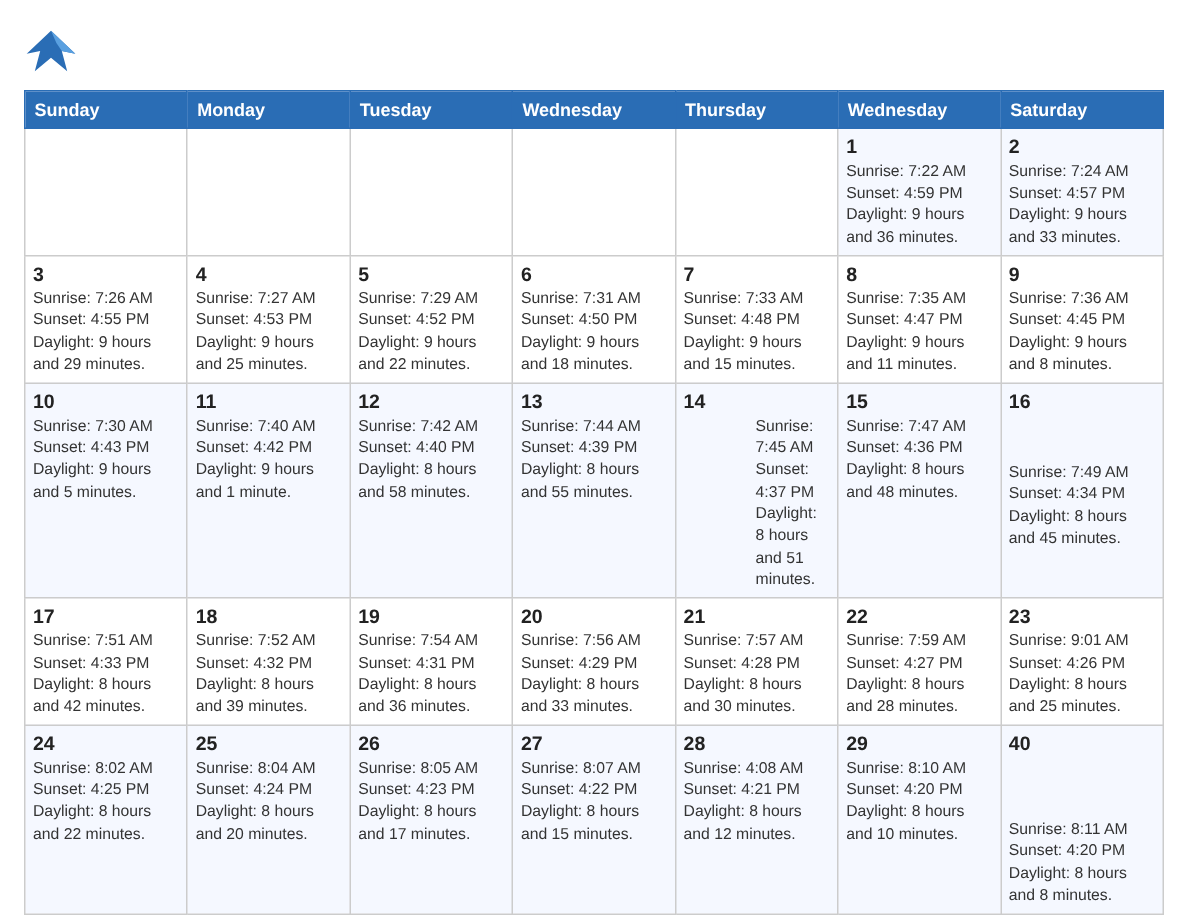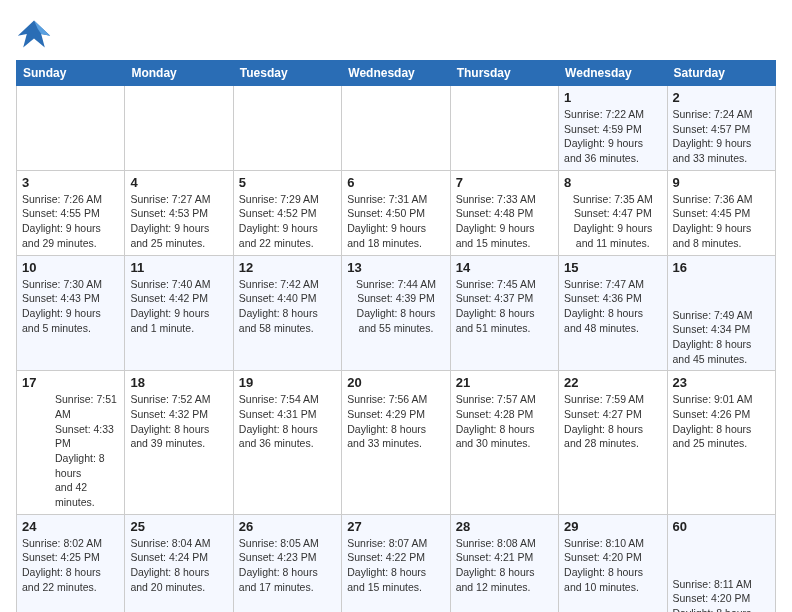--- a/index.html
+++ b/index.html
@@ -174,21 +174,21 @@
         </td>
         <td>
           <div class="day-number">7</div>
           <div class="day-info" style="white-space: pre-line;">Sunrise: 7:33 AM
 Sunset: 4:48 PM
 Daylight: 9 hours
 and 15 minutes.</div>
         </td>
         <td>
           <div class="day-number">8</div>
-          <div class="day-info" style="white-space: pre-line; text-align: center;">Sunrise: 7:35 AM
+          <div class="day-info" style="white-space: pre-line;">Sunrise: 7:35 AM
 Sunset: 4:47 PM
 Daylight: 9 hours
 and 11 minutes.</div>
         </td>
         <td>
           <div class="day-number">9</div>
           <div class="day-info" style="white-space: pre-line;">Sunrise: 7:36 AM
 Sunset: 4:45 PM
 Daylight: 9 hours
 and 8 minutes.</div>
@@ -211,28 +211,28 @@
         </td>
         <td>
           <div class="day-number">12</div>
           <div class="day-info" style="white-space: pre-line;">Sunrise: 7:42 AM
 Sunset: 4:40 PM
 Daylight: 8 hours
 and 58 minutes.</div>
         </td>
         <td>
           <div class="day-number">13</div>
-          <div class="day-info" style="white-space: pre-line; text-align: center;">Sunrise: 7:44 AM
+          <div class="day-info" style="white-space: pre-line;">Sunrise: 7:44 AM
 Sunset: 4:39 PM
 Daylight: 8 hours
 and 55 minutes.</div>
         </td>
         <td>
           <div class="day-number">14</div>
-          <div class="day-info" style="white-space: pre-line;">Sunrise: 7:45 AM
+          <div class="day-info" style="white-space: pre-line; margin-left: 48px;">Sunrise: 7:45 AM
 Sunset: 4:37 PM
 Daylight: 8 hours
 and 51 minutes.</div>
         </td>
         <td>
           <div class="day-number">15</div>
           <div class="day-info" style="white-space: pre-line;">Sunrise: 7:47 AM
 Sunset: 4:36 PM
 Daylight: 8 hours
 and 48 minutes.</div>
@@ -241,21 +241,21 @@
           <div class="day-number">16</div>
           <div class="day-info" style="white-space: pre-line; margin-top: 33px;">Sunrise: 7:49 AM
 Sunset: 4:34 PM
 Daylight: 8 hours
 and 45 minutes.</div>
         </td>
       </tr>
       <tr>
         <td>
           <div class="day-number">17</div>
-          <div class="day-info" style="white-space: pre-line; margin-left: 33px;">Sunrise: 7:51 AM
+          <div class="day-info" style="white-space: pre-line;">Sunrise: 7:51 AM
 Sunset: 4:33 PM
 Daylight: 8 hours
 and 42 minutes.</div>
         </td>
         <td>
           <div class="day-number">18</div>
           <div class="day-info" style="white-space: pre-line;">Sunrise: 7:52 AM
 Sunset: 4:32 PM
 Daylight: 8 hours
 and 39 minutes.</div>
@@ -320,34 +320,34 @@
         </td>
         <td>
           <div class="day-number">27</div>
           <div class="day-info" style="white-space: pre-line;">Sunrise: 8:07 AM
 Sunset: 4:22 PM
 Daylight: 8 hours
 and 15 minutes.</div>
         </td>
         <td>
           <div class="day-number">28</div>
-          <div class="day-info" style="white-space: pre-line;">Sunrise: 8:08 AM
+          <div class="day-info" style="white-space: pre-line;">Sunrise: 4:08 AM
 Sunset: 4:21 PM
 Daylight: 8 hours
 and 12 minutes.</div>
         </td>
         <td>
           <div class="day-number">29</div>
           <div class="day-info" style="white-space: pre-line;">Sunrise: 8:10 AM
 Sunset: 4:20 PM
 Daylight: 8 hours
 and 10 minutes.</div>
         </td>
         <td>
-          <div class="day-number">60</div>
+          <div class="day-number">40</div>
           <div class="day-info" style="white-space: pre-line; margin-top: 43px;">Sunrise: 8:11 AM
 Sunset: 4:20 PM
 Daylight: 8 hours
 and 8 minutes.</div>
         </td>
       </tr>
     </tbody>
 </table>
 
 </body></html>

